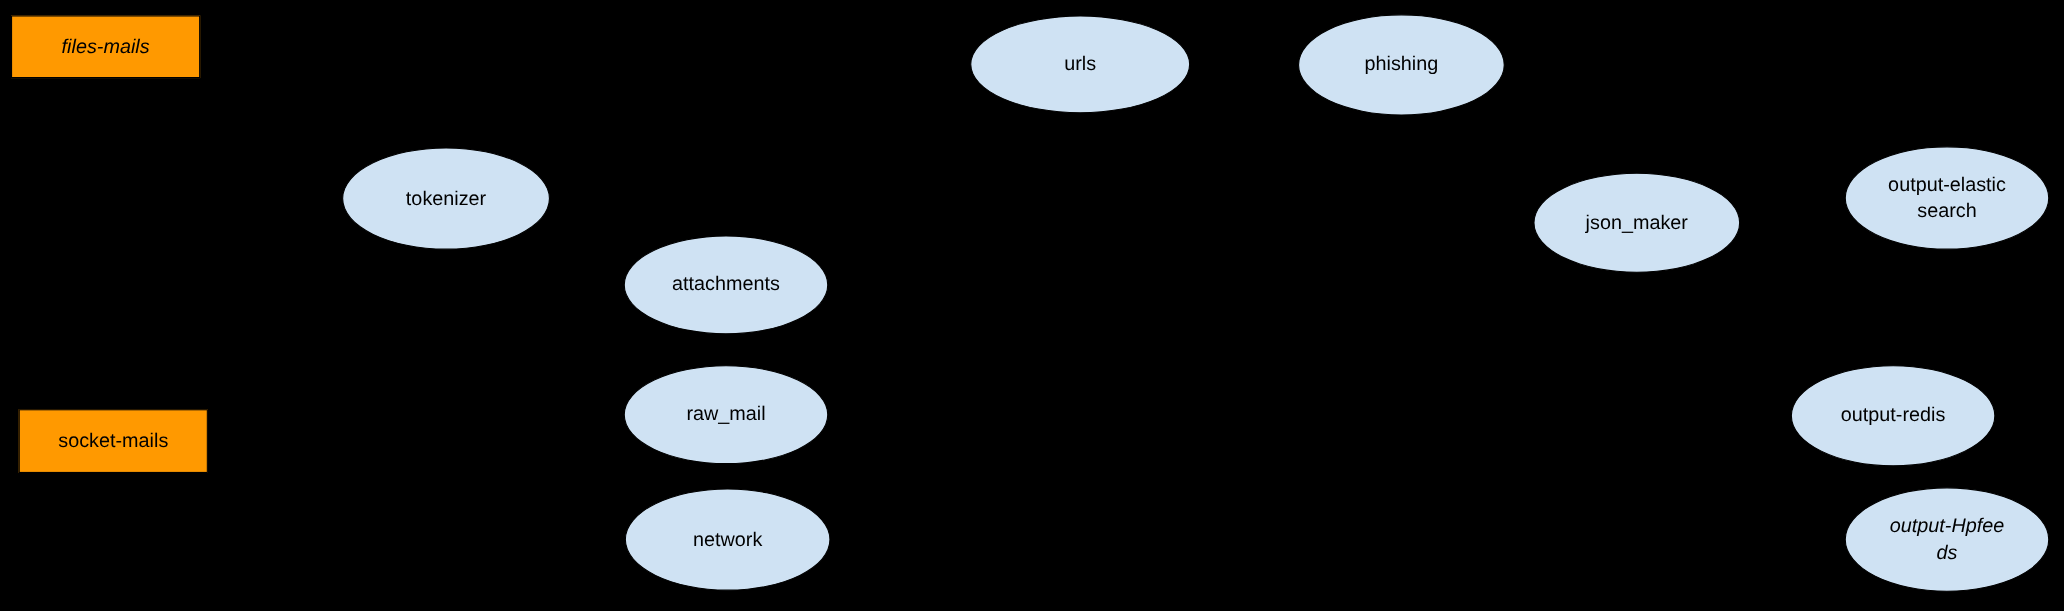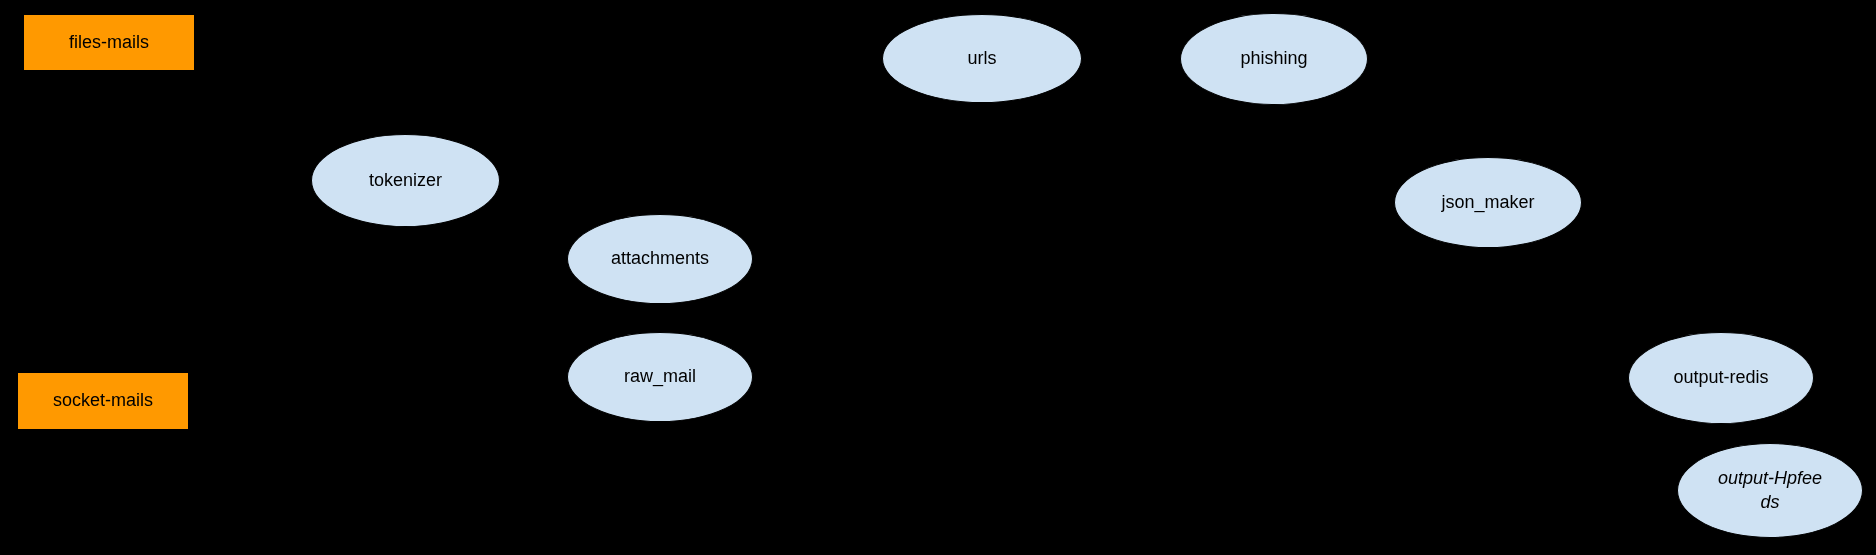--- a/index.html
+++ b/index.html
@@ -49,55 +49,64 @@
     background: var(--processor-fill);
     border: 1px solid var(--border-color);
     border-radius: 50%;
   }
 </style>
 </head>
 <body>
 
 <div class="canvas">
 
-  <div class="node rect" style="left:23px; top:14px; width:172px; height:57px;">
+  <div class="node rect" style="left:10px; top:14px; width:172px; height:57px;font-style:italic;">
     <span class="lbl">files-mails</span>
   </div>
 
 
   <div class="node rect" style="left:17px; top:372px; width:172px; height:58px;">
     <span class="lbl">socket-mails</span>
   </div>
 
   <div class="node ellipse" style="left:311px; top:134px; width:189px; height:93px;">
     <span class="lbl">tokenizer</span>
   </div>
 
   <div class="node ellipse" style="left:567px; top:214px; width:186px; height:90px;">
     <span class="lbl">attachments</span>
   </div>
 
   <div class="node ellipse" style="left:567px; top:332px; width:186px; height:90px;text-align:right;">
     <span class="lbl">raw_mail</span>
   </div>
 
+  <div class="node ellipse" style="left:568px; top:444px; width:187px; height:93px;">
+    <span class="lbl">network</span>
+  </div>
 
   <div class="node ellipse" style="left:882px; top:14px; width:200px; height:89px;">
     <span class="lbl">urls</span>
   </div>
 
   <div class="node ellipse" style="left:1180px; top:13px; width:188px; height:92px;">
     <span class="lbl">phishing</span>
   </div>
 
   <div class="node ellipse" style="left:1394px; top:157px; width:188px; height:91px;">
     <span class="lbl">json_maker</span>
   </div>
 
 
+  <div class="node ellipse" style="left:1677px; top:133px; width:186px; height:94px;">
+    <span class="lbl">
+      <span class="line">output-elastic</span>
+      <span class="line">search</span>
+    </span>
+  </div>
 
   <div class="node ellipse" style="left:1628px; top:332px; width:186px; height:92px;align-items:center;">
     <span class="lbl">output-redis</span>
   </div>
 
   <div class="node ellipse" style="left:1677px; top:443px; width:186px; height:95px;font-style:italic;">
     <span class="lbl">
       <span class="line">output-Hpfee</span>
       <span class="line">ds</span>
     </span>

